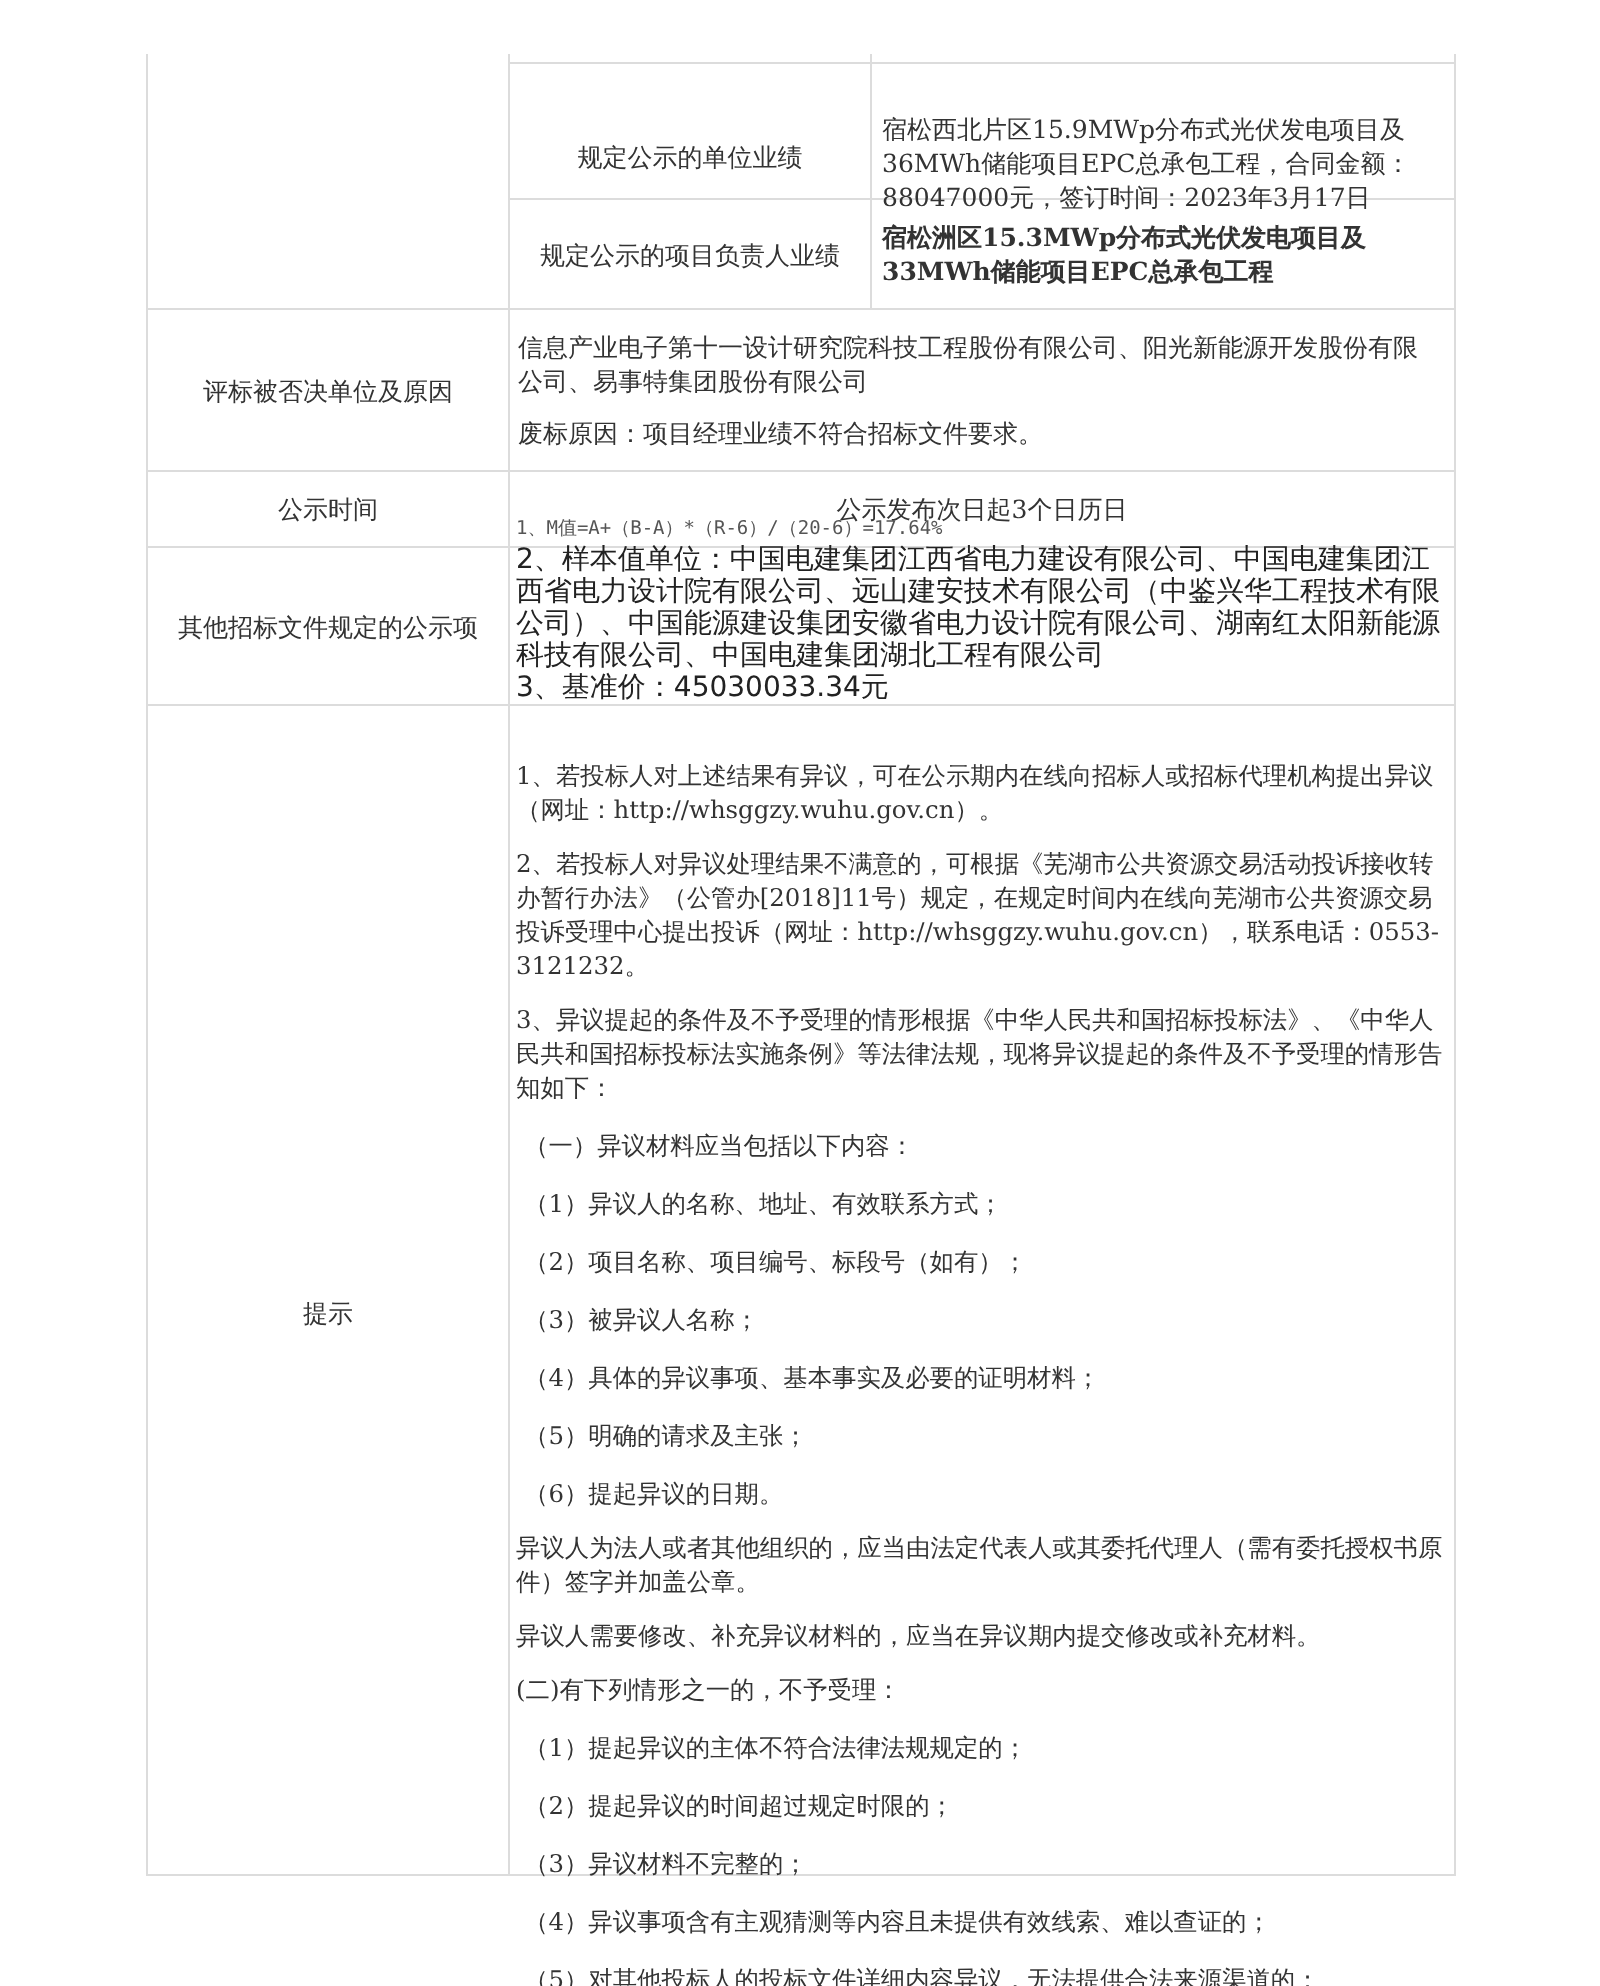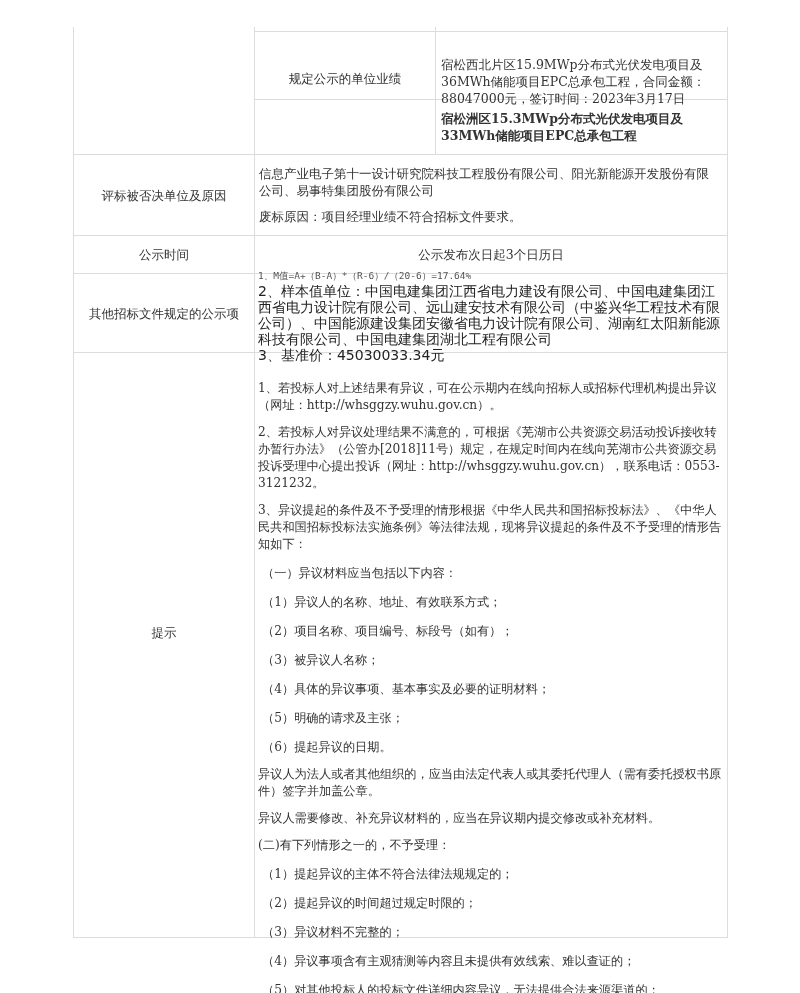--- a/index.html
+++ b/index.html
@@ -47,20 +47,23 @@
   <div class="line-h" style="left:73px; top:352px; width:655px;"></div>
   <div class="line-h" style="left:73px; top:937px; width:655px;"></div>
 
   <div class="cell center" style="left:255px; top:45px; width:180px; height:67px;">
     <span>规定公示的单位业绩</span>
   </div>
   <div class="cell left" style="left:436px; top:48px; width:291px; height:67px; padding-left:5px; padding-right:4px;">
     <span>宿松西北片区15.9MWp分布式光伏发电项目及36MWh储能项目EPC总承包工程，合同金额：88047000元，签订时间：2023年3月17日</span>
   </div>
 
+  <div class="cell center" style="left:255px; top:100px; width:180px; height:54px;">
+    <span>规定公示的项目负责人业绩</span>
+  </div>
   <div class="cell left" style="left:436px; top:100px; width:291px; height:54px; padding-left:5px; padding-right:4px;font-weight:bold;">
     <span>宿松洲区15.3MWp分布式光伏发电项目及33MWh储能项目EPC总承包工程</span>
   </div>
 
   <div class="cell center" style="left:74px; top:155px; width:180px; height:80px;">
     <span>评标被否决单位及原因</span>
   </div>
   <div class="cell center" style="left:74px; top:236px; width:180px; height:37px;">
     <span>公示时间</span>
   </div>
@@ -72,29 +75,29 @@
       <p class="para">废标原因：项目经理业绩不符合招标文件要求。</p>
     </div>
   </div>
   <div class="cell center" style="left:255px; top:236px; width:472px; height:37px;">
     <span>公示发布次日起3个日历日</span>
   </div>
 
   <div class="cell center" style="left:74px; top:274px; width:180px; height:78px;">
     <span>其他招标文件规定的公示项</span>
   </div>
-  <div class="cell left" style="left:255px; top:274px; width:472px; height:78px; padding-left:3px; padding-right:2px; align-items:center; padding-top:6px;">
+  <div class="cell left" style="left:255px; top:274px; width:472px; height:78px; padding-left:3px; padding-right:2px; align-items:flex-end; padding-top:6px;">
     <div class="block">
       <div class="mono">1、M值=A+（B-A）*（R-6）/（20-6）=17.64%</div>
       <div class="sans">2、样本值单位：中国电建集团江西省电力建设有限公司、中国电建集团江西省电力设计院有限公司、远山建安技术有限公司（中鉴兴华工程技术有限公司）、中国能源建设集团安徽省电力设计院有限公司、湖南红太阳新能源科技有限公司、中国电建集团湖北工程有限公司</div>
       <div class="sans">3、基准价：45030033.34元</div>
     </div>
   </div>
 
-  <div class="cell center" style="left:74px; top:340px; width:180px; height:584px;text-align:right;">
+  <div class="cell center" style="left:74px; top:364px; width:180px; height:584px;text-align:right;">
     <span>提示</span>
   </div>
 
   <div class="tips">
     <p class="item first">1、若投标人对上述结果有异议，可在公示期内在线向招标人或招标代理机构提出异议（网址：http://whsggzy.wuhu.gov.cn）。</p>
     <p class="item">2、若投标人对异议处理结果不满意的，可根据《芜湖市公共资源交易活动投诉接收转办暂行办法》（公管办[2018]11号）规定，在规定时间内在线向芜湖市公共资源交易投诉受理中心提出投诉（网址：http://whsggzy.wuhu.gov.cn），联系电话：0553-3121232。</p>
     <p class="item">3、异议提起的条件及不予受理的情形根据《中华人民共和国招标投标法》、《中华人民共和国招标投标法实施条例》等法律法规，现将异议提起的条件及不予受理的情形告知如下：</p>
     <p class="item ind">（一）异议材料应当包括以下内容：</p>
     <p class="item ind">（1）异议人的名称、地址、有效联系方式；</p>
     <p class="item ind">（2）项目名称、项目编号、标段号（如有）；</p>

